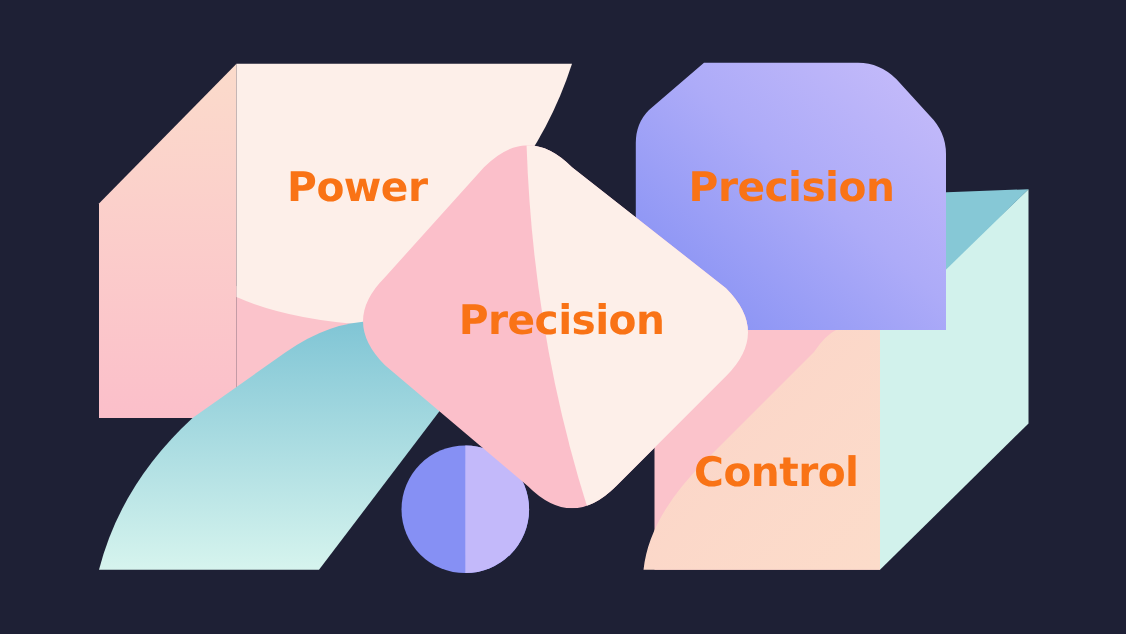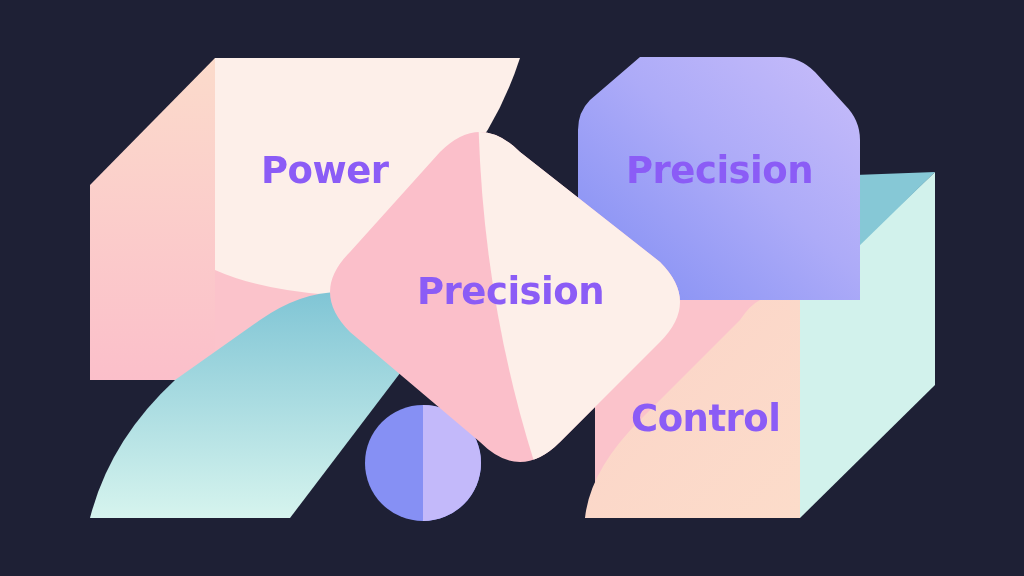--- a/index.html
+++ b/index.html
@@ -1,18 +1,18 @@
 <!DOCTYPE html>
 <html><head>
   <meta charset="utf-8">
   <style>
     html, body { margin: 0; padding: 0; }
     body { width: 1024px; height: 576px; background: #1e2035; overflow: hidden; position: relative; font-family: "DejaVu Sans", sans-serif; }
     #canvas { position: absolute; left: 0; top: 0; width: 1024px; height: 576px; }
-    .label { position: absolute; font-family: "DejaVu Sans", sans-serif; font-weight: bold; color: #8b5cf6; font-size: 37px; letter-spacing: -0.5px; white-space: nowrap; line-height: 1; }
+    .label { position: absolute; font-family: "DejaVu Sans", sans-serif; font-weight: bold; color: #f97316; font-size: 37px; letter-spacing: -0.5px; white-space: nowrap; line-height: 1; }
   </style>
 </head>
 <body>
 
 <svg id="canvas" viewBox="0 0 1024 576" xmlns="http://www.w3.org/2000/svg">
   <defs>
     <linearGradient id="gPeachPink" x1="0" y1="0" x2="0" y2="1">
       <stop offset="0" stop-color="#fbdbcb"></stop>
       <stop offset="1" stop-color="#fbbfca"></stop>
     </linearGradient>
@@ -57,13 +57,13 @@
 
   <g clip-path="url(#clipDiamond)">
     <rect x="300" y="100" width="420" height="400" fill="#fbbfca"></rect>
     <path d="M 478 100 Q 480 300 540 480 L 720 480 L 720 100 Z" fill="#fdefe9"></path>
   </g>
 </svg>
 
 <div class="label" style="left:261px; top:152px;">Power</div>
 <div class="label" style="left:626px; top:152px;">Precision</div>
 <div class="label" style="left:417px; top:273px;">Precision</div>
-<div class="label" style="left:631px; top:400px;">Control</div>
+<div class="label" style="left:631px; top:411px;">Control</div>
 
 </body></html>

